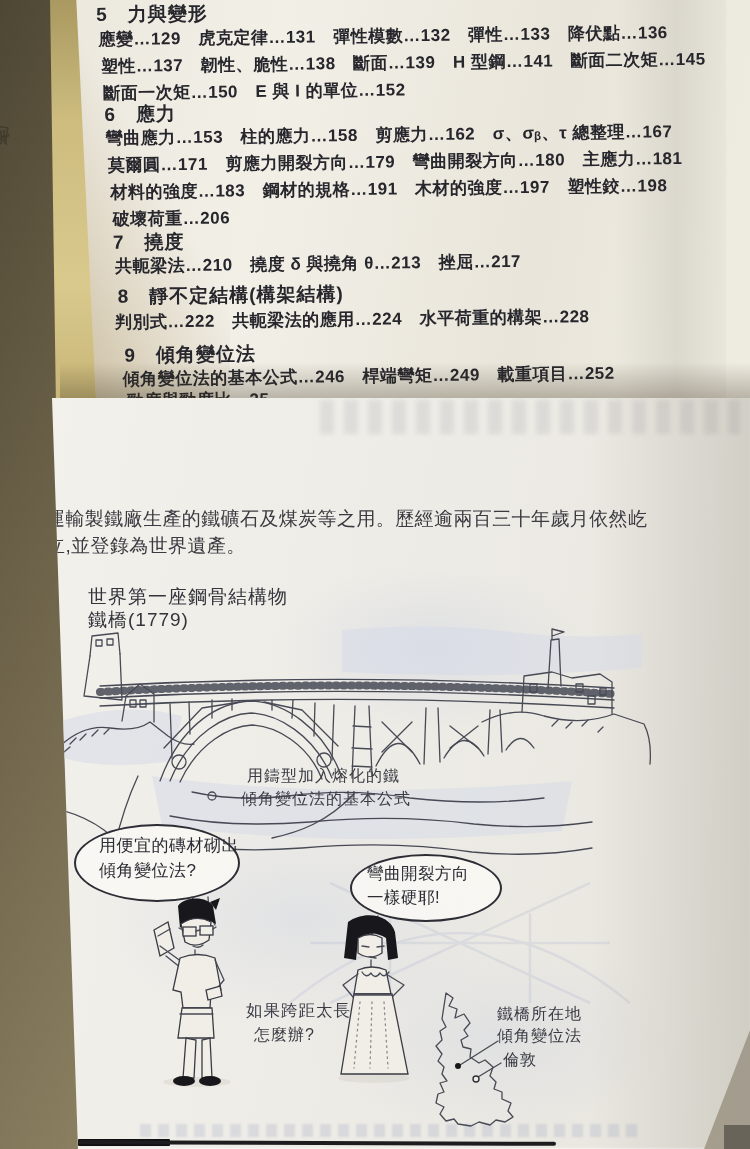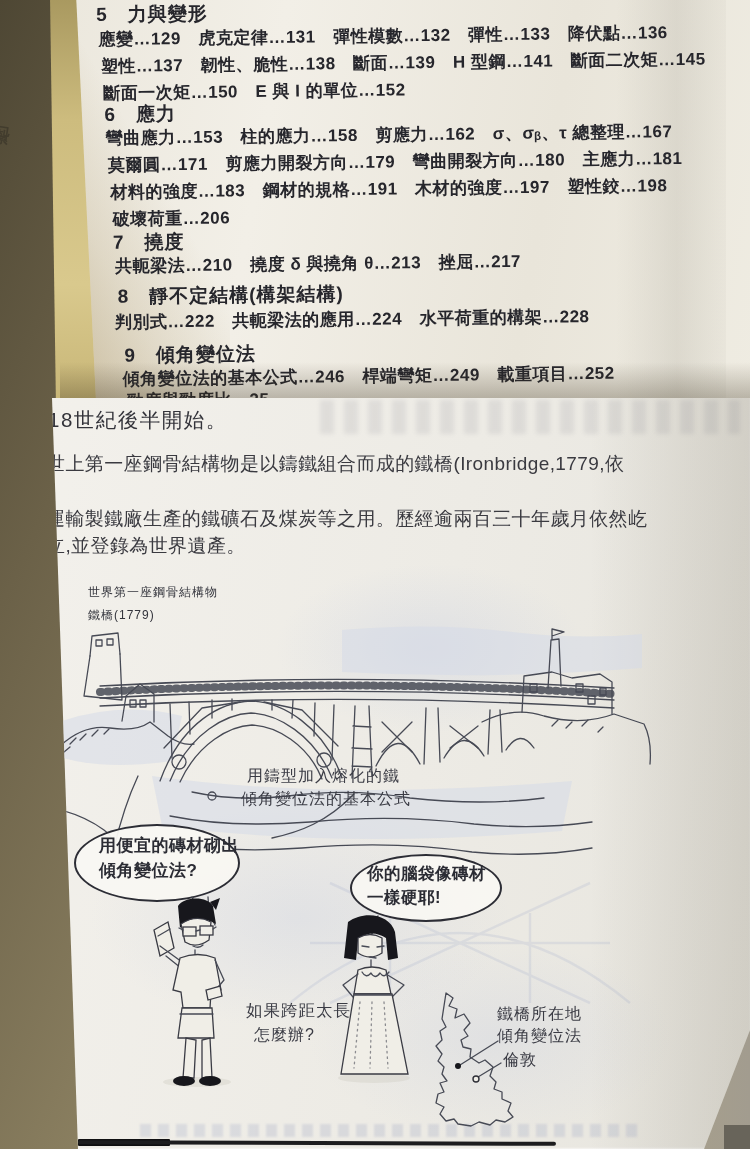--- a/index.html
+++ b/index.html
@@ -52,25 +52,25 @@
   #ghost-top{left:320px;top:2px;width:420px;height:34px;opacity:.10;filter:blur(2px);
     background:repeating-linear-gradient(90deg,#5a5a6a 0 14px,transparent 14px 24px);}
   #ghost-textbar{left:140px;top:726px;width:500px;height:13px;opacity:.18;filter:blur(1px);
     background:repeating-linear-gradient(90deg,#7d89b4 0 11px,transparent 11px 18px);}
   #answer-marker{left:8px;top:-4px;font-family:"Liberation Serif",serif;
     font-size:40px;font-weight:700;color:#1d1d22;}
   #answer-text{left:48px;top:8px;font-size:20.5px;color:#33333a;letter-spacing:1.5px;}
   #cube-icon{left:13px;top:50px;}
   .para-line{position:absolute;left:46px;font-size:19px;color:#3a3a40;
     letter-spacing:.4px;white-space:nowrap;}
-  .fig-label{position:absolute;font-size:12px;color:#33343c;letter-spacing:1px;white-space:nowrap;}
+  .fig-label{position:absolute;font-size:19px;color:#33343c;letter-spacing:1px;white-space:nowrap;}
   .cap{position:absolute;font-size:16px;color:#3a3b44;letter-spacing:1px;white-space:nowrap;}
   .bubble{position:absolute;border:2px solid #2c2d35;border-radius:50%;
     background:rgba(248,247,243,.96);}
-  .bub-t{position:absolute;font-size:17px;font-weight:700;color:#2b2c34;
+  .bub-t{position:absolute;font-size:17px;font-weight:400;color:#2b2c34;
     letter-spacing:.5px;white-space:nowrap;}
   .sketch{stroke:#474a55;fill:none;stroke-width:1.3;stroke-linecap:round;stroke-linejoin:round;}
   .ink-fill{fill:#17171c;stroke:none;}
   .paper-fill{fill:#f0eee7;stroke:#3a3b44;stroke-width:1.3;}
   #black-bar{left:78px;top:743px;width:478px;height:4px;background:#1d1d1f;
     transform:rotate(.2deg);border-radius:2px;}
   #black-nub{left:78px;top:741px;width:92px;height:7px;background:#101012;border-radius:1px;}
 </style>
 </head>
 <body>
@@ -116,32 +116,30 @@
     </div>
   </div>
   <div class="abs" id="toc-shadow"></div>
 
   <div class="abs" id="content-page">
     <div class="abs" id="content-fold"></div>
     <div class="abs" id="ghost-top"></div>
     <div class="abs" id="ghost-textbar"></div>
 
     <div class="abs" id="answer-marker">A</div>
-    <div class="abs" id="answer-text">18世紀後半開始。</div>
 
     <svg class="abs" id="cube-icon" width="30" height="32" viewBox="0 0 30 32">
       <path d="M15,2 L28,9 L15,16 L2,9 Z" fill="#3b362c"></path>
       <path d="M2,9 L15,16 L15,30 L2,23 Z" fill="#1c1914"></path>
       <path d="M28,9 L15,16 L15,30 L28,23 Z" fill="#0e0c09"></path>
       <circle cx="15" cy="8" r="1.2" fill="#cfc8b8"></circle>
       <circle cx="8" cy="20" r="1.1" fill="#978f7c"></circle>
       <circle cx="22" cy="21" r="1.1" fill="#6d675a"></circle>
     </svg>
 
-    <div class="para-line" style="top:53px">世上第一座鋼骨結構物是以鑄鐵組合而成的鐵橋(Ironbridge,1779,依</div>
     <div class="para-line" style="top:107.5px">運輸製鐵廠生產的鐵礦石及煤炭等之用。歷經逾兩百三十年歲月依然屹</div>
     <div class="para-line" style="top:135px">立,並登錄為世界遺產。</div>
 
     <div class="fig-label" style="left:88px;top:186px">世界第一座鋼骨結構物</div>
     <div class="fig-label" style="left:88px;top:209px">鐵橋(1779)</div>
 
     <svg class="abs" style="left:270px;top:455px;opacity:.14" width="380" height="170" viewBox="0 0 380 170">
       <g stroke="#7f8fc0" stroke-width="2.5" fill="none">
         <path d="M20,150 Q190,10 360,150"></path>
           <path d="M60,150 L320,30"></path>
@@ -216,21 +214,21 @@
     <div class="cap" style="left:241px;top:391px">傾角變位法的基本公式</div>
 
     <div class="bubble" style="left:74px;top:426px;width:162px;height:74px"></div>
     <div class="bub-t" style="left:99px;top:436px">用便宜的磚材砌出</div>
     <div class="bub-t" style="left:99px;top:461px">傾角變位法?</div>
     <svg class="abs" style="left:182px;top:497px" width="40" height="36" viewBox="0 0 40 36">
       <path d="M10,2 Q16,18 30,32 M26,2 Q26,16 33,30" class="sketch" stroke="#2c2d35" stroke-width="1.8"></path>
     </svg>
 
     <div class="bubble" style="left:350px;top:456px;width:148px;height:64px"></div>
-    <div class="bub-t" style="left:367px;top:465px;font-size:16.5px">你的腦袋像磚材</div>
+    <div class="bub-t" style="left:367px;top:465px;font-size:16.5px">彎曲開裂方向</div>
     <div class="bub-t" style="left:367px;top:489px;font-size:16.5px">一樣硬耶!</div>
     <svg class="abs" style="left:352px;top:516px" width="34" height="32" viewBox="0 0 34 32">
       <path d="M26,2 Q14,14 4,28 M30,8 Q22,16 14,28" class="sketch" stroke="#2c2d35" stroke-width="1.8"></path>
     </svg>
 
     <svg class="abs" style="left:150px;top:498px" width="95" height="192" viewBox="0 0 95 192">
       <ellipse cx="47" cy="186" rx="34" ry="5" fill="#cfccc2" opacity=".4"></ellipse>
       <path d="M4,34 L18,26 L24,52 L10,60 Z" class="paper-fill"></path>
       <path d="M8,40 L20,33" class="sketch"></path>
       <path d="M32,66 L10,50 M36,76 L16,60" class="sketch" stroke-width="1.6"></path>

